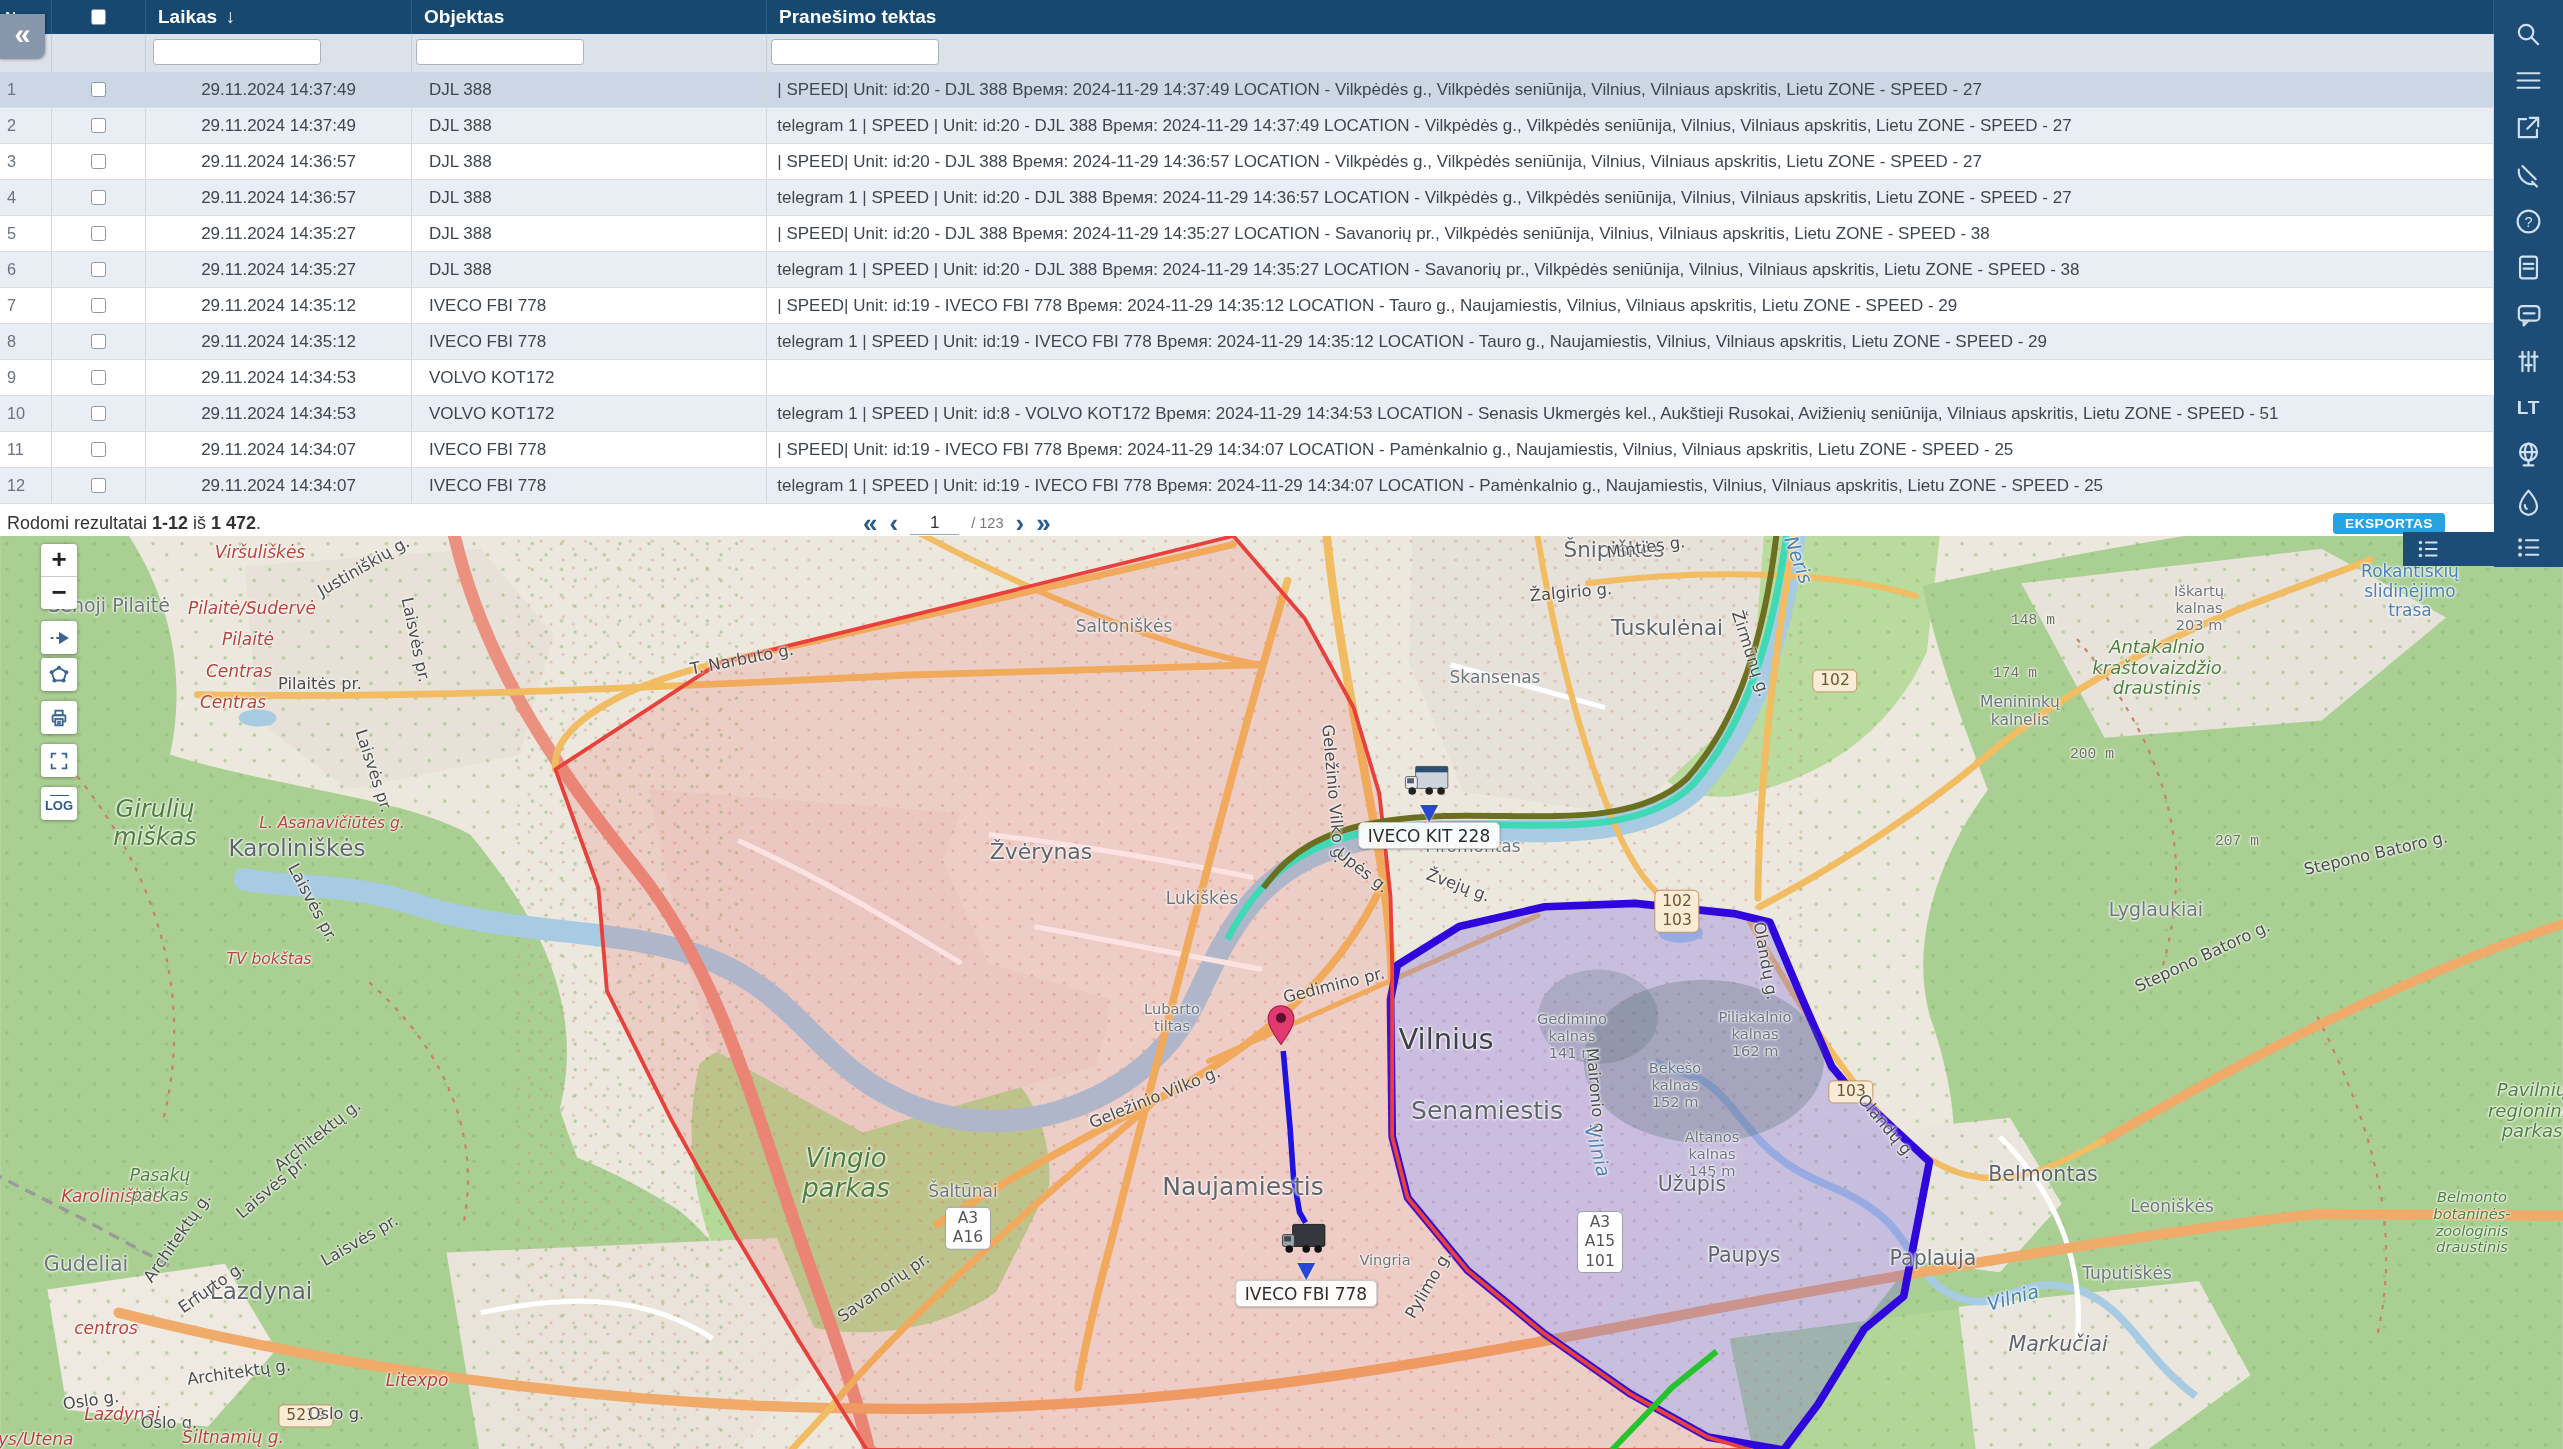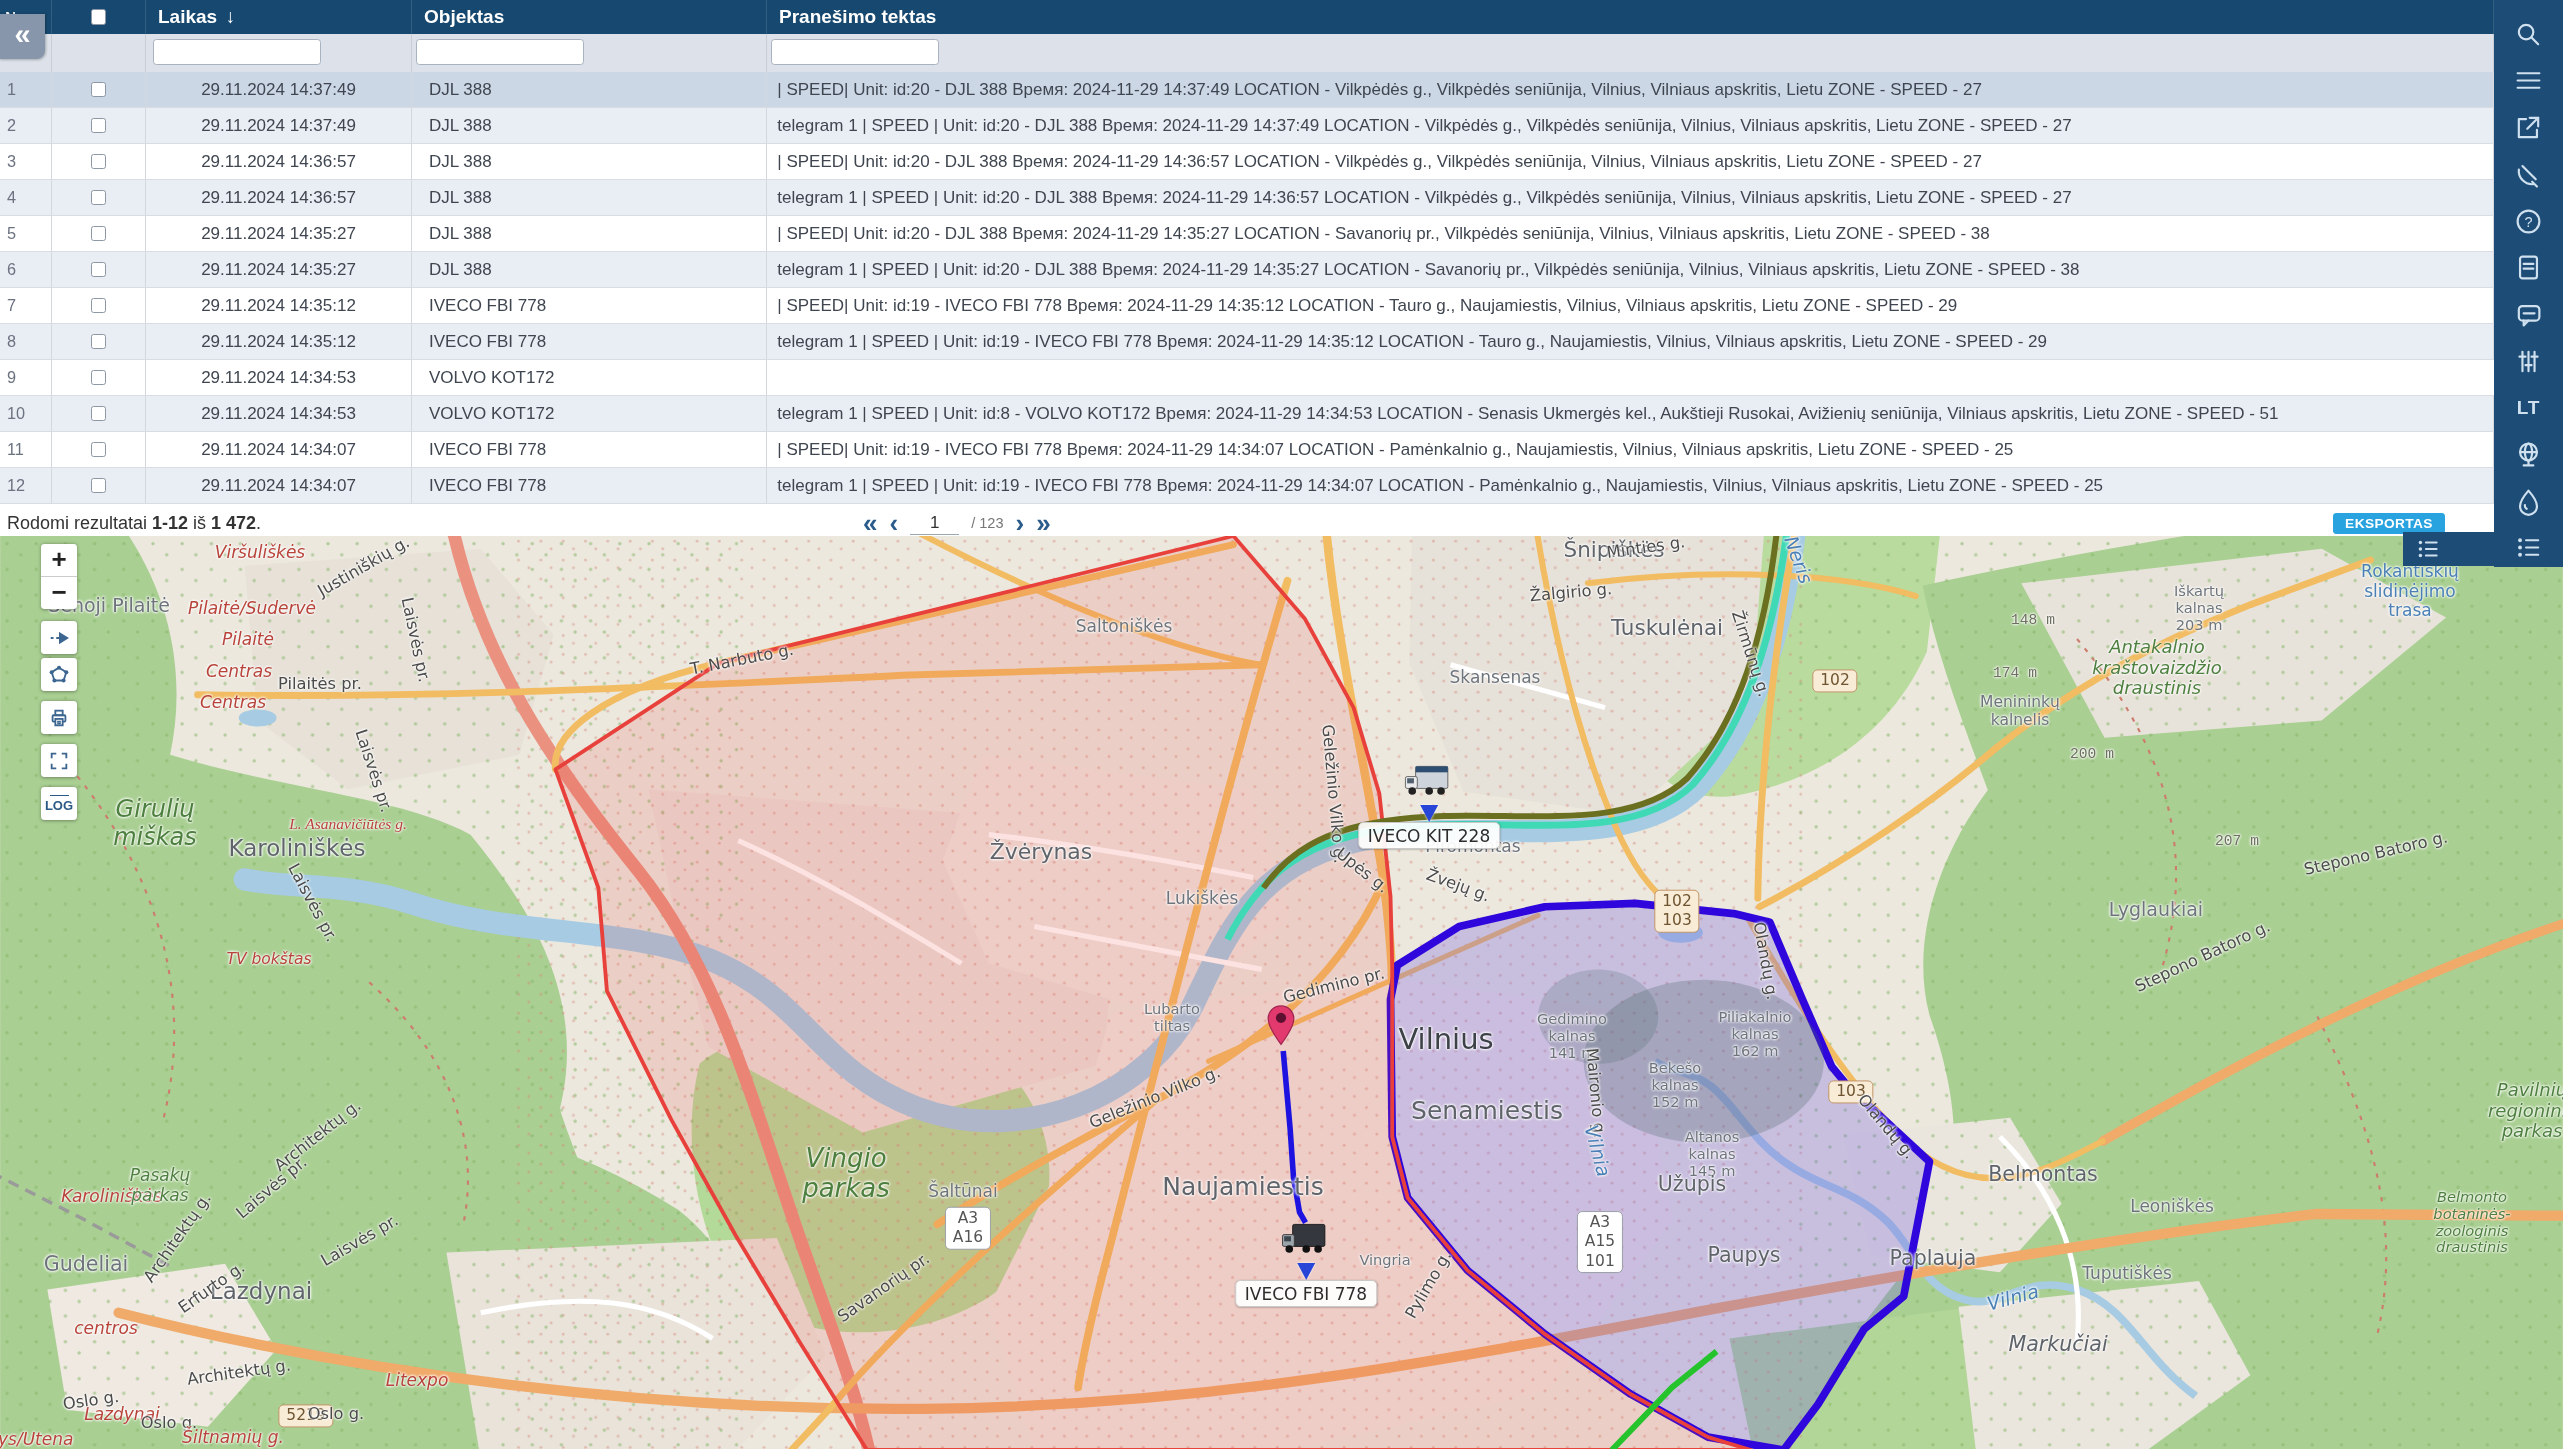--- a/index.html
+++ b/index.html
@@ -333,21 +333,21 @@
         <span class="lb rd" style="left: 320px; top: 148px; transform: translate(-50%, -50%);">Pilaitės pr.</span>
         <span class="lb rd" style="left: 364px; top: 31px; transform: translate(-50%, -50%) rotate(-30deg);">Justiniškių g.</span>
         <span class="lb rd" style="left: 415px; top: 104px; transform: translate(-50%, -50%) rotate(78deg);">Laisvės pr.</span>
         <span class="lb rd" style="left: 373px; top: 235px; transform: translate(-50%, -50%) rotate(72deg);">Laisvės pr.</span>
         <span class="lb rd" style="left: 312px; top: 367px; transform: translate(-50%, -50%) rotate(62deg);">Laisvės pr.</span>
         <span class="lb rd" style="left: 272px; top: 652px; transform: translate(-50%, -50%) rotate(-40deg);">Laisvės pr.</span>
         <span class="lb rd" style="left: 360px; top: 705px; transform: translate(-50%, -50%) rotate(-30deg);">Laisvės pr.</span>
         <span class="lb grn" style="left: 155px; top: 288px; font-size: 24px; transform: translate(-50%, -50%);">Girulių
 miškas</span>
         <span class="lb d" style="left: 297px; top: 312px; font-size: 23px; transform: translate(-50%, -50%);">Karoliniškės</span>
-        <span class="lb red" style="left: 348px; top: 288px; font-size: 15.5px; transform: translate(-50%, -50%); font-family: Liberation Serif, serif;">L. Asanavičiūtės g.</span>
+        <span class="lb red" style="left: 332px; top: 288px; font-size: 15.5px; transform: translate(-50%, -50%);">L. Asanavičiūtės g.</span>
         <span class="lb red" style="left: 269px; top: 424px; font-size: 15.5px; transform: translate(-50%, -50%);">TV bokštas</span>
         <span class="lb red" style="left: 112px; top: 661px; transform: translate(-50%, -50%);">Karoliniškės</span>
         <span class="lb grn" style="left: 160px; top: 650px; transform: translate(-50%, -50%);">Pasakų
 parkas</span>
         <span class="lb pl" style="left: 86px; top: 729px; font-size: 20.6px; transform: translate(-50%, -50%);">Gudeliai</span>
         <span class="lb d" style="left: 261px; top: 755px; font-size: 23px; transform: translate(-50%, -50%);">Lazdynai</span>
         <span class="lb red" style="left: 106px; top: 793px; transform: translate(-50%, -50%);">centros</span>
         <span class="lb red" style="left: 122px; top: 879px; transform: translate(-50%, -50%);">Lazdynai</span>
         <span class="lb red" style="left: 26px; top: 904px; transform: translate(-50%, -50%);">ežys/Utena</span>
         <span class="lb rd" style="left: 91px; top: 865px; transform: translate(-50%, -50%) rotate(-8deg);">Oslo g.</span>

